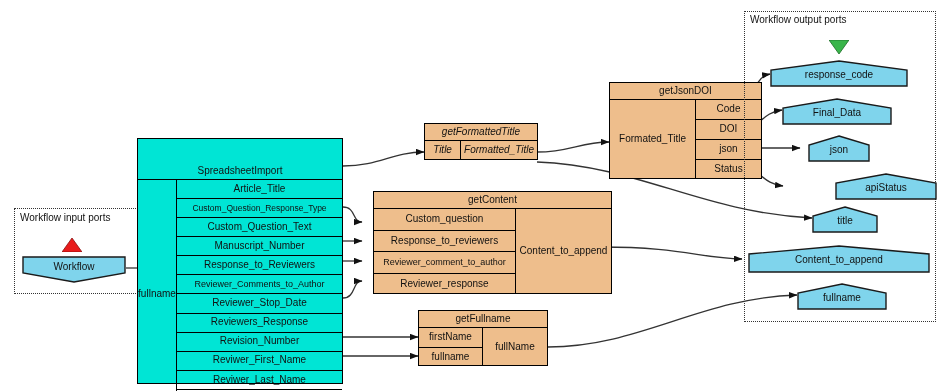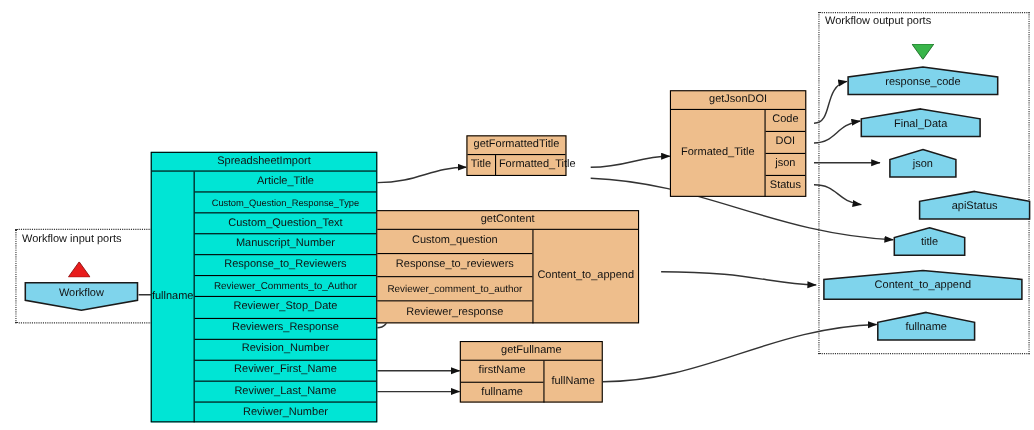--- a/index.html
+++ b/index.html
@@ -19,21 +19,21 @@
   .proc .col{display:flex;flex-direction:column;box-sizing:border-box;}
   .proc .col.left{border-right:1.4px solid #000;}
   .proc .cell{flex:1;display:flex;align-items:center;justify-content:center;
               font-size:10px;color:#111;border-bottom:1.2px solid #000;
               box-sizing:border-box;text-align:center;line-height:1.05;padding:0 3px;}
   .proc .cell:last-child{border-bottom:none;}
   .proc .cell.merged{flex:1;}
 
   
   .proc.cyan{background:#00E5D5;}
-  .proc.cyan .hdr{font-size:10px;}
+  .proc.cyan .hdr{font-size:10px;margin-top:24px;}
 
   
   .port{position:absolute;}
   .port svg{display:block;overflow:visible;}
   .port .lbl{position:absolute;left:0;right:0;text-align:center;font-size:10px;color:#111;
              white-space:nowrap;}
   .tri{position:absolute;}
 </style>
 </head>
 <body>
@@ -114,66 +114,66 @@
         <div class="cell">Reviewer_Stop_Date</div>
         <div class="cell">Reviewers_Response</div>
         <div class="cell">Revision_Number</div>
         <div class="cell">Reviwer_First_Name</div>
         <div class="cell">Reviwer_Last_Name</div>
         <div class="cell">Reviwer_Number</div>
       </div>
     </div>
   </div>
 
-  <div class="proc" style="left:424px;top:123px;width:91px;height:37px;">
+  <div class="proc" style="left:424px;top:123px;width:114px;height:37px;font-style:italic;">
     <div class="hdr">getFormattedTitle</div>
     <div class="body">
       <div class="col left" style="width:37px;">
         <div class="cell">Title</div>
       </div>
       <div class="col" style="flex:1;">
         <div class="cell">Formatted_Title</div>
       </div>
     </div>
   </div>
 
-  <div class="proc" style="left:609px;top:82px;width:124px;height:97px;">
+  <div class="proc" style="left:609px;top:82px;width:153px;height:97px;">
     <div class="hdr">getJsonDOI</div>
     <div class="body">
       <div class="col left" style="width:86px;">
         <div class="cell">Formated_Title</div>
       </div>
       <div class="col" style="flex:1;">
         <div class="cell">Code</div>
         <div class="cell">DOI</div>
         <div class="cell">json</div>
         <div class="cell">Status</div>
       </div>
     </div>
   </div>
 
-  <div class="proc" style="left:342px;top:191px;width:239px;height:103px;">
+  <div class="proc" style="left:373px;top:191px;width:239px;height:103px;">
     <div class="hdr">getContent</div>
     <div class="body">
       <div class="col left" style="width:142px;">
         <div class="cell">Custom_question</div>
         <div class="cell">Response_to_reviewers</div>
         <div class="cell" style="font-size:9px;">Reviewer_comment_to_author</div>
         <div class="cell">Reviewer_response</div>
       </div>
       <div class="col" style="flex:1;">
         <div class="cell merged">Content_to_append</div>
       </div>
     </div>
   </div>
 
   <div class="proc" style="left:418px;top:310px;width:130px;height:56px;">
     <div class="hdr">getFullname</div>
     <div class="body">
-      <div class="col left" style="width:76px;">
+      <div class="col left" style="width:64px;">
         <div class="cell">firstName</div>
         <div class="cell">fullname</div>
       </div>
       <div class="col" style="flex:1;">
         <div class="cell merged">fullName</div>
       </div>
     </div>
   </div>
 
   <div class="panel" style="left:744px;top:11px;width:190px;height:309px;"></div>

